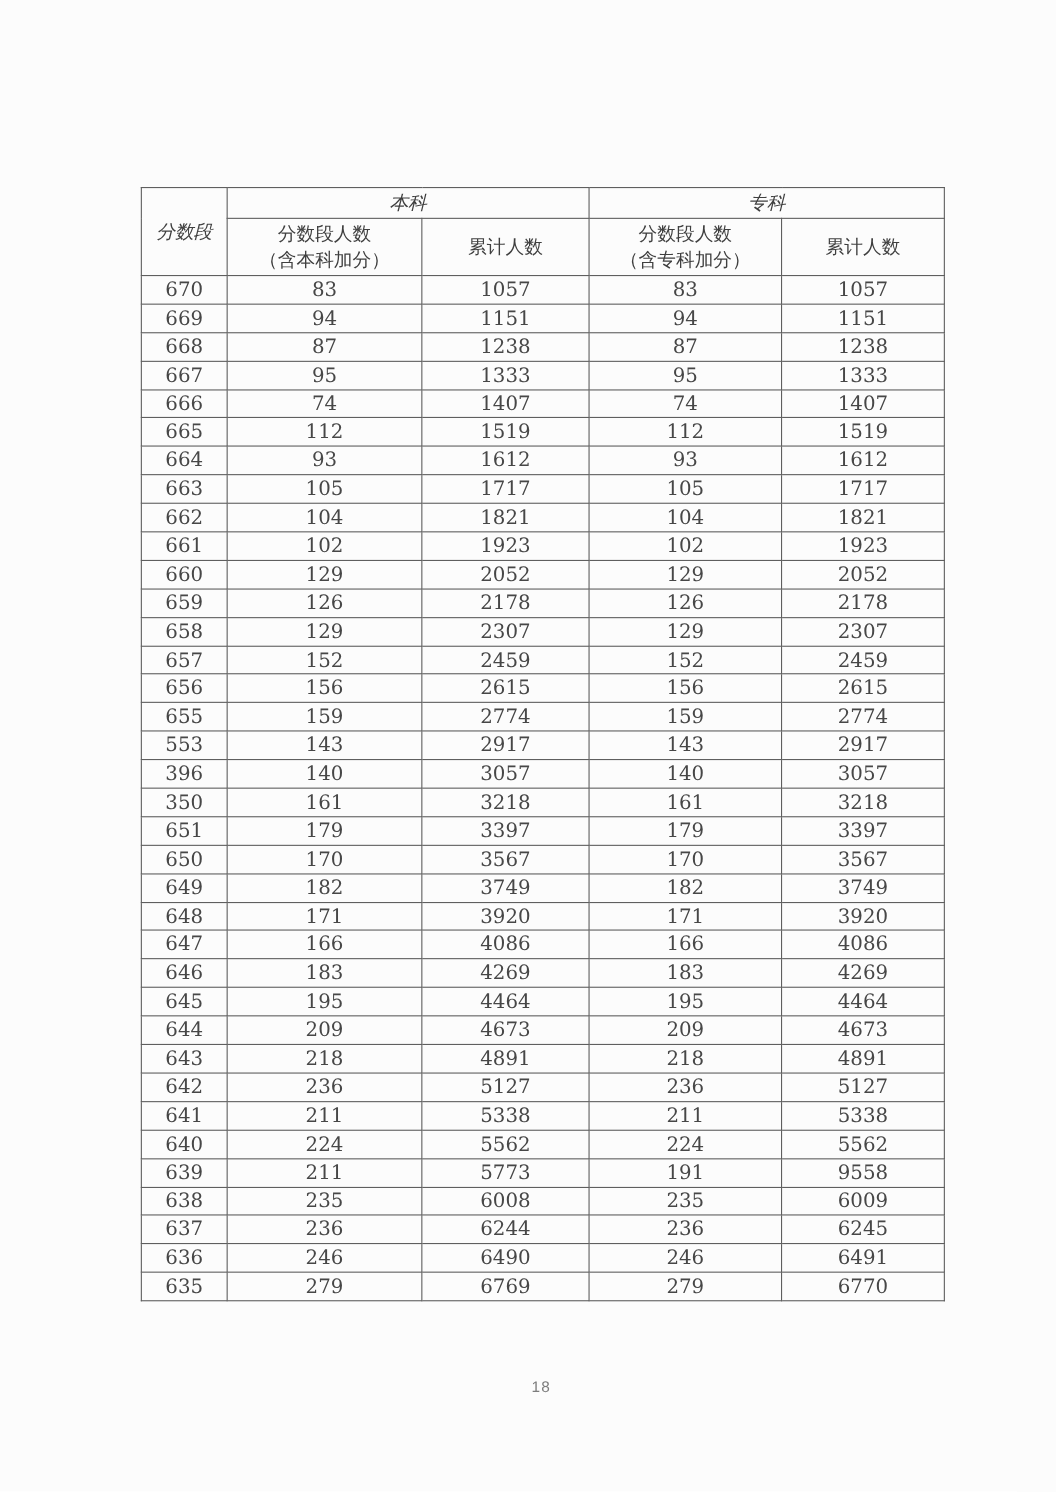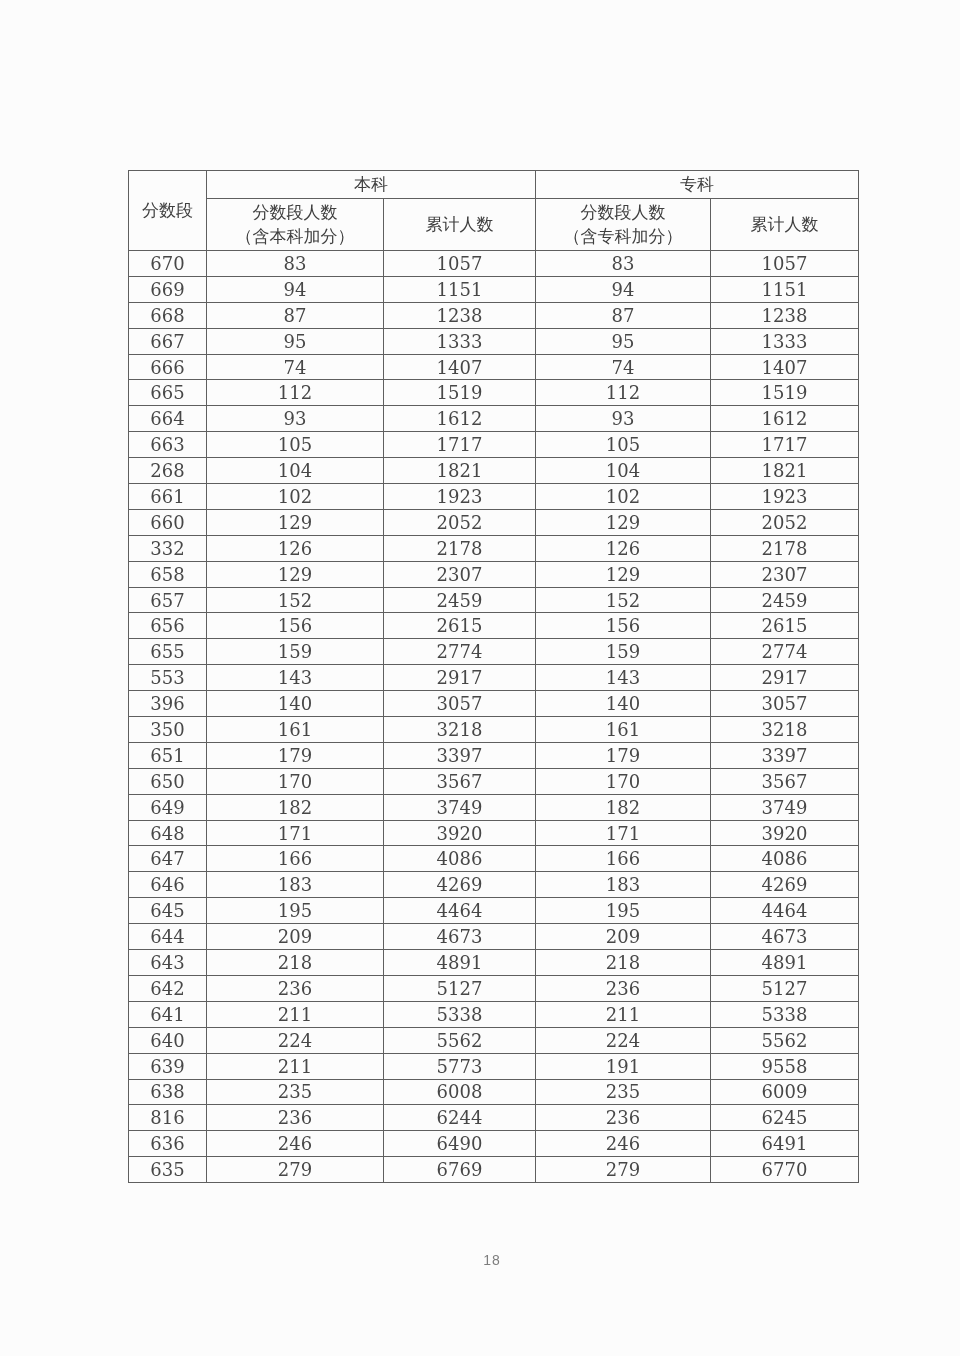--- a/index.html
+++ b/index.html
@@ -27,21 +27,21 @@
   }
   table.score-table th,
   table.score-table td {
     border: 1px solid #5f5f5f;
     text-align: center;
     vertical-align: middle;
     font-weight: normal;
     background: #fcfcfc;
   }
   
-  tr.group-row th { height: 28px; font-size: 17px; }
+  tr.group-row th { height: 28px; font-size: 17px; font-style: italic; }
   tr.sub-row th { height: 52px; font-size: 17px; line-height: 24px; }
   th.score-head { font-size: 17px; }
   
   tbody td {
     height: 25.9px;
     font-size: 18px;
     font-family: "DejaVu Serif", "Liberation Serif", serif;
     color: #474747;
   }
   .page-number {
@@ -139,42 +139,42 @@
           <td>1612</td>
         </tr>
         <tr>
           <td>663</td>
           <td>105</td>
           <td>1717</td>
           <td>105</td>
           <td>1717</td>
         </tr>
         <tr>
-          <td>268</td>
+          <td>662</td>
           <td>104</td>
           <td>1821</td>
           <td>104</td>
           <td>1821</td>
         </tr>
         <tr>
           <td>661</td>
           <td>102</td>
           <td>1923</td>
           <td>102</td>
           <td>1923</td>
         </tr>
         <tr>
           <td>660</td>
           <td>129</td>
           <td>2052</td>
           <td>129</td>
           <td>2052</td>
         </tr>
         <tr>
-          <td>332</td>
+          <td>659</td>
           <td>126</td>
           <td>2178</td>
           <td>126</td>
           <td>2178</td>
         </tr>
         <tr>
           <td>658</td>
           <td>129</td>
           <td>2307</td>
           <td>129</td>
@@ -314,21 +314,21 @@
           <td>9558</td>
         </tr>
         <tr>
           <td>638</td>
           <td>235</td>
           <td>6008</td>
           <td>235</td>
           <td>6009</td>
         </tr>
         <tr>
-          <td>816</td>
+          <td>637</td>
           <td>236</td>
           <td>6244</td>
           <td>236</td>
           <td>6245</td>
         </tr>
         <tr>
           <td>636</td>
           <td>246</td>
           <td>6490</td>
           <td>246</td>

